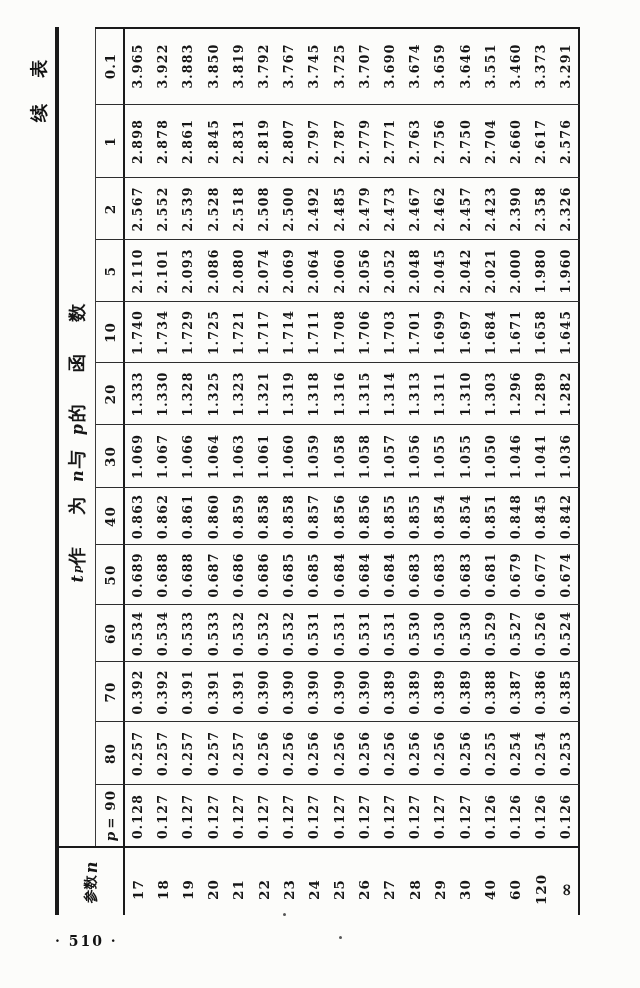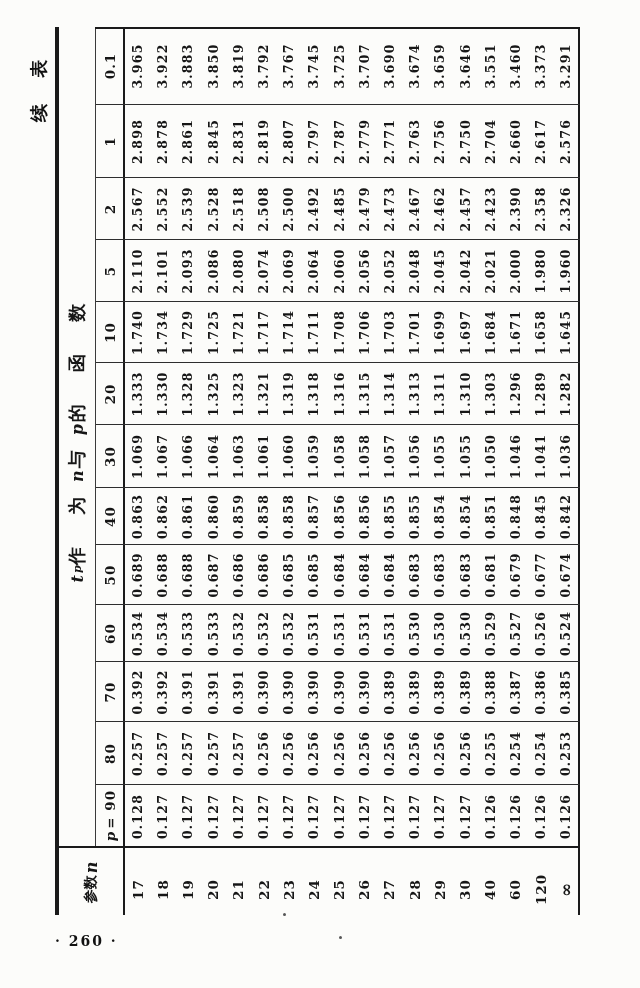--- a/index.html
+++ b/index.html
@@ -64,21 +64,21 @@
   .dcell {
     display:flex; align-items:center; justify-content:center; box-sizing:border-box;
     font-size:12.5px; font-weight:700; letter-spacing:1.2px; white-space:nowrap;
   }
   .speck { position:absolute; width:3px; height:3px; background:#555; border-radius:50%; }
 </style>
 </head>
 <body>
 
 <div class="page">
-  <div class="pageno">· 260 ·</div>
+  <div class="pageno">· 510 ·</div>
 
   <div class="rot">
     <div class="continued">续 表</div>
 
     <div class="tbl">
       <div class="stub-head" id="stubHead">
           <span class="cjk">参数 </span>
           <span class="v">n</span>
         </div>
       <div class="title-cell" id="titleCell">

